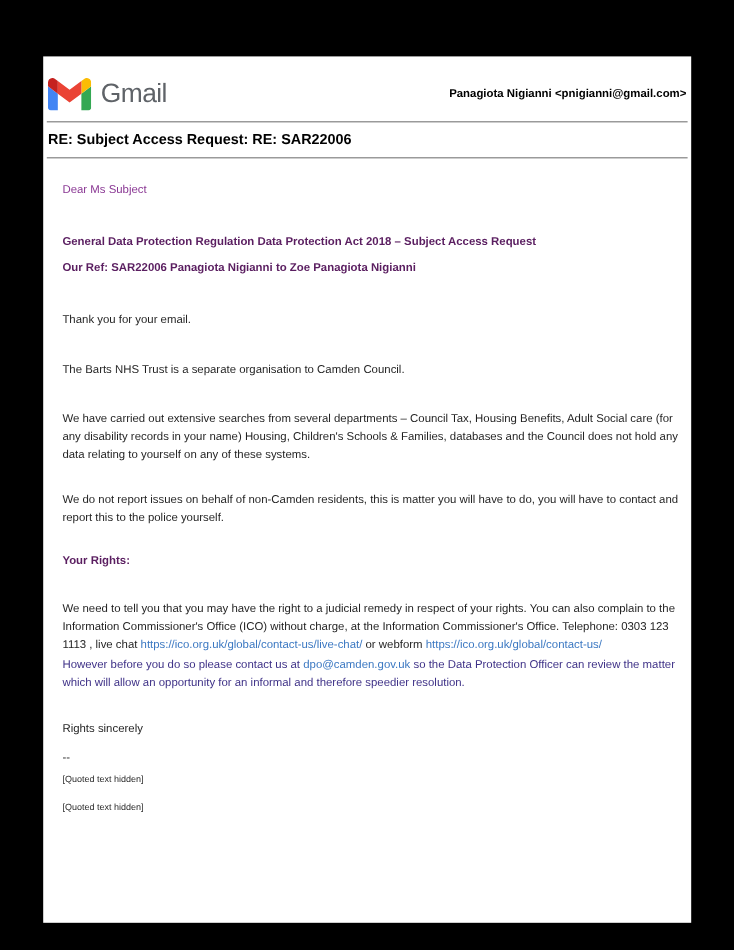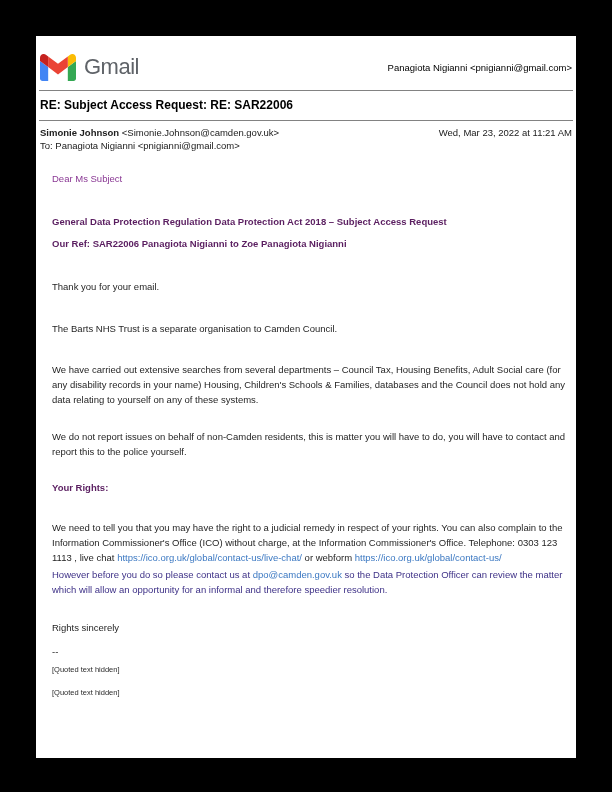--- a/index.html
+++ b/index.html
@@ -8,21 +8,21 @@
     width: 612px;
     height: 792px;
     background: #000000;
     font-family: "Liberation Sans", sans-serif;
     position: relative;
     overflow: hidden;
   }
   .page {
     position: absolute;
     left: 36px;
-    top: 36px;
+    top: 47px;
     width: 540px;
     height: 722px;
     background: #ffffff;
     box-sizing: border-box;
     padding: 12px 3px 0 3px;
   }
   .header-row {
     display: flex;
     justify-content: space-between;
     align-items: center;
@@ -35,21 +35,21 @@
     gap: 8px;
   }
   .logo svg { display: block; }
   .logo-text {
     font-size: 22px;
     color: #5f6368;
     letter-spacing: -0.5px;
   }
   .account {
     font-size: 9.5px;
-    font-weight: normal;
+    font-weight: bold;
     color: #000000;
   }
   .rule {
     height: 0;
     border-top: 1.5px solid #828282;
     margin: 0;
   }
   .rule-top { margin-top: 4px; }
   .subject {
     font-size: 12px;
@@ -118,27 +118,20 @@
       </span>
       <span class="logo-text">Gmail</span>
     </div>
     <div class="account">Panagiota Nigianni &lt;pnigianni@gmail.com&gt;</div>
   </div>
 
   <div class="rule rule-top"></div>
   <div class="subject">RE: Subject Access Request: RE: SAR22006</div>
   <div class="rule"></div>
 
-  <div class="meta-row">
-    <div class="meta-left">
-      <div><span class="from-name">Simonie Johnson</span><span> &lt;Simonie.Johnson@camden.gov.uk&gt;</span></div>
-      <div>To: Panagiota Nigianni &lt;pnigianni@gmail.com&gt;</div>
-    </div>
-    <div class="meta-date">Wed, Mar 23, 2022 at 11:21 AM</div>
-  </div>
 
   <div class="body">
     <p class="salutation">Dear Ms Subject</p>
 
     <p class="heading1">General Data Protection Regulation Data Protection Act 2018 – Subject Access Request</p>
     <p class="heading2">Our Ref: SAR22006 Panagiota Nigianni to Zoe Panagiota Nigianni</p>
 
     <p class="para1">Thank you for your email.</p>
 
     <p class="para2">The Barts NHS Trust is a separate organisation to Camden Council.</p>

